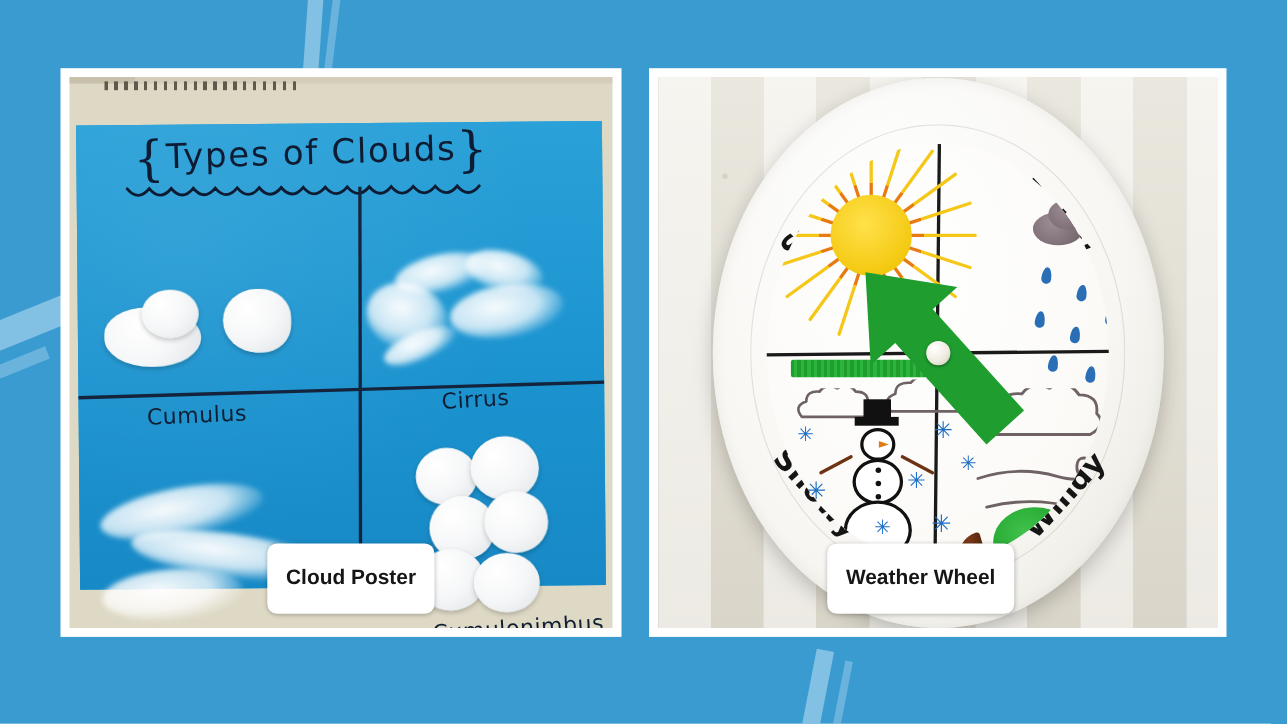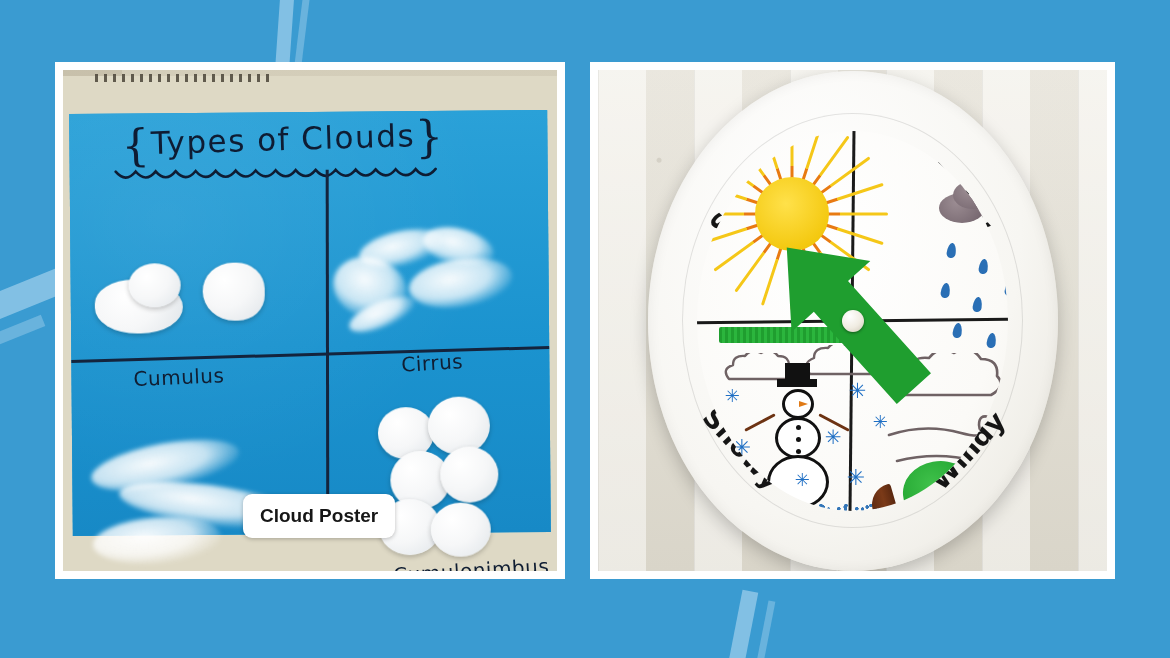--- a/index.html
+++ b/index.html
@@ -288,21 +288,21 @@
     transform: translate(-50%,-50%);
     background: radial-gradient(circle at 34% 28%, #ffffff, #f0ece2 55%, #cfc7b6 100%);
     box-shadow: 0 1px 3px rgba(0,0,0,.45);
   }
 
   
   .badge{
     position:absolute;
     background:#ffffff;
     border-radius: 9px;
-    padding: 11px 17px;
+    padding: 21px 17px;
     font-family:"Liberation Sans", sans-serif;
     font-weight:700; font-size:19px; color:#161616;
     white-space:nowrap;
     box-shadow: 0 1px 4px rgba(0,0,0,.25);
     z-index: 40;
   }
   #badge-left  { left: 243px; top: 494px; }
   #badge-right { left: 752px; top: 494px; }
 </style>
 </head>
@@ -482,14 +482,15 @@
           <svg width="210" height="210" viewBox="0 0 210 210">
             <path d="M105,6 L158,72 L128,72 L128,196 L82,196 L82,72 L52,72 Z" fill="#1f9e2f"></path>
           </svg>
         </div>
         <div class="brad"></div>
       </div>
     </div>
   </div>
 
   <div class="badge" id="badge-left">Cloud Poster</div>
+  <div class="badge" id="badge-right">Weather Wheel</div>
 
 </div>
 
 </body></html>

